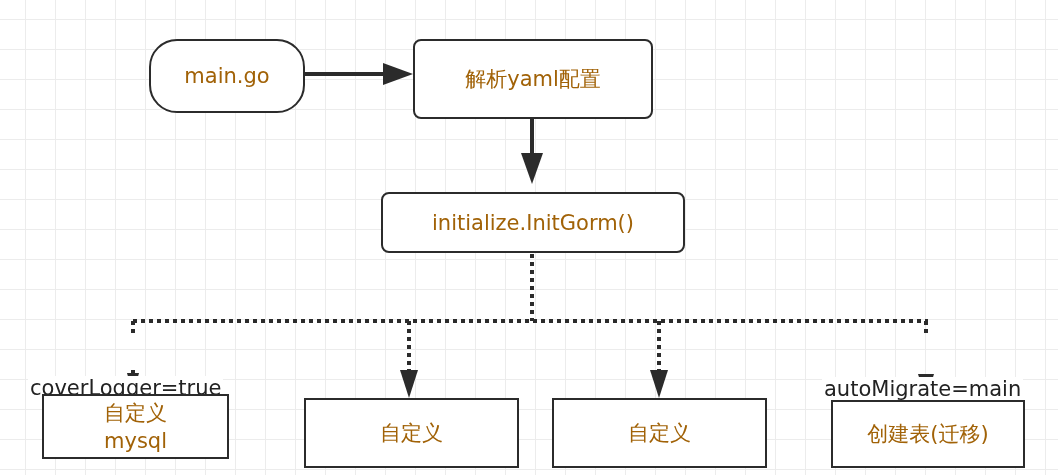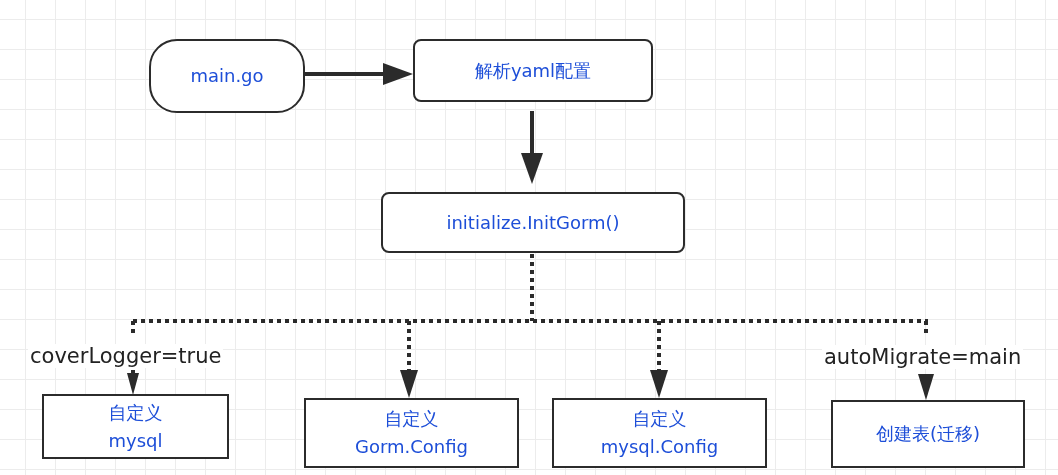--- a/index.html
+++ b/index.html
@@ -8,24 +8,24 @@
     background-color: #ffffff;
     background-image:
       linear-gradient(to right, #ececec 1px, transparent 1px),
       linear-gradient(to bottom, #ececec 1px, transparent 1px);
     background-size: 30px 30px;
     background-position: 25px 19px;
   }
   svg { position: absolute; left: 0; top: 0; }
   .node { position: absolute; box-sizing: border-box; border: 2px solid #2b2b2b; background: #fff;
     display: flex; flex-direction: column; align-items: center; justify-content: center;
-    color: #1d4ed8; font-size: 18px; line-height: 28px; text-align: center; }
+    color: #a16207; font-size: 21px; line-height: 28px; text-align: center; }
   .rounded { border-radius: 8px; }
   .pill { border-radius: 28px; }
-  .label { position: absolute; background: #fff; color: #222; font-size: 21px; line-height: 24px; padding: 0 2px; white-space: nowrap; }
+  .label { position: absolute; background: #fff; color: #222; font-size: 21px; line-height: 24px; padding: 0 2px; white-space: nowrap; margin-top: 32px; }
 </style>
 </head>
 <body>
 
 <div id="canvas"></div>
 
 <svg width="1058" height="475">
   <defs>
     <marker id="arrow" markerWidth="10" markerHeight="10" refX="9" refY="5" orient="auto" markerUnits="userSpaceOnUse" viewBox="0 0 10 10">
       <path d="M0,0 L10,5 L0,10 Z" fill="#2b2b2b"></path>
@@ -53,41 +53,39 @@
   <path d="M650,370 L659,398 L668,370 Z" fill="#2b2b2b"></path>
 
   <line x1="926" y1="321" x2="926" y2="336" stroke="#2b2b2b" stroke-width="4" stroke-dasharray="4,4"></line>
   <path d="M918,374 L926,400 L934,374 Z" fill="#2b2b2b"></path>
 </svg>
 
 <div class="node pill" style="left:149px; top:39px; width:156px; height:74px;">
   <span>main.go</span>
 </div>
 
-<div class="node rounded" style="left:413px; top:39px; width:240px; height:63px;">
+<div class="node rounded" style="left:413px; top:39px; width:240px; height:80px;">
   <span>解析yaml配置</span>
 </div>
 
 <div class="node rounded" style="left:381px; top:192px; width:304px; height:61px;">
   <span>initialize.InitGorm()</span>
 </div>
 
 <div class="label" style="left:28px; top:344px;">coverLogger=true</div>
 <div class="label" style="left:822px; top:345px;">autoMigrate=main</div>
 
 <div class="node" style="left:42px; top:394px; width:187px; height:65px;">
   <span>自定义</span>
   <span>mysql</span>
 </div>
 
 <div class="node" style="left:304px; top:398px; width:215px; height:70px;">
   <span>自定义</span>
-  <span>Gorm.Config</span>
 </div>
 
 <div class="node" style="left:552px; top:398px; width:215px; height:70px;">
   <span>自定义</span>
-  <span>mysql.Config</span>
 </div>
 
 <div class="node" style="left:831px; top:400px; width:194px; height:68px;">
   <span>创建表(迁移)</span>
 </div>
 
 </body></html>

